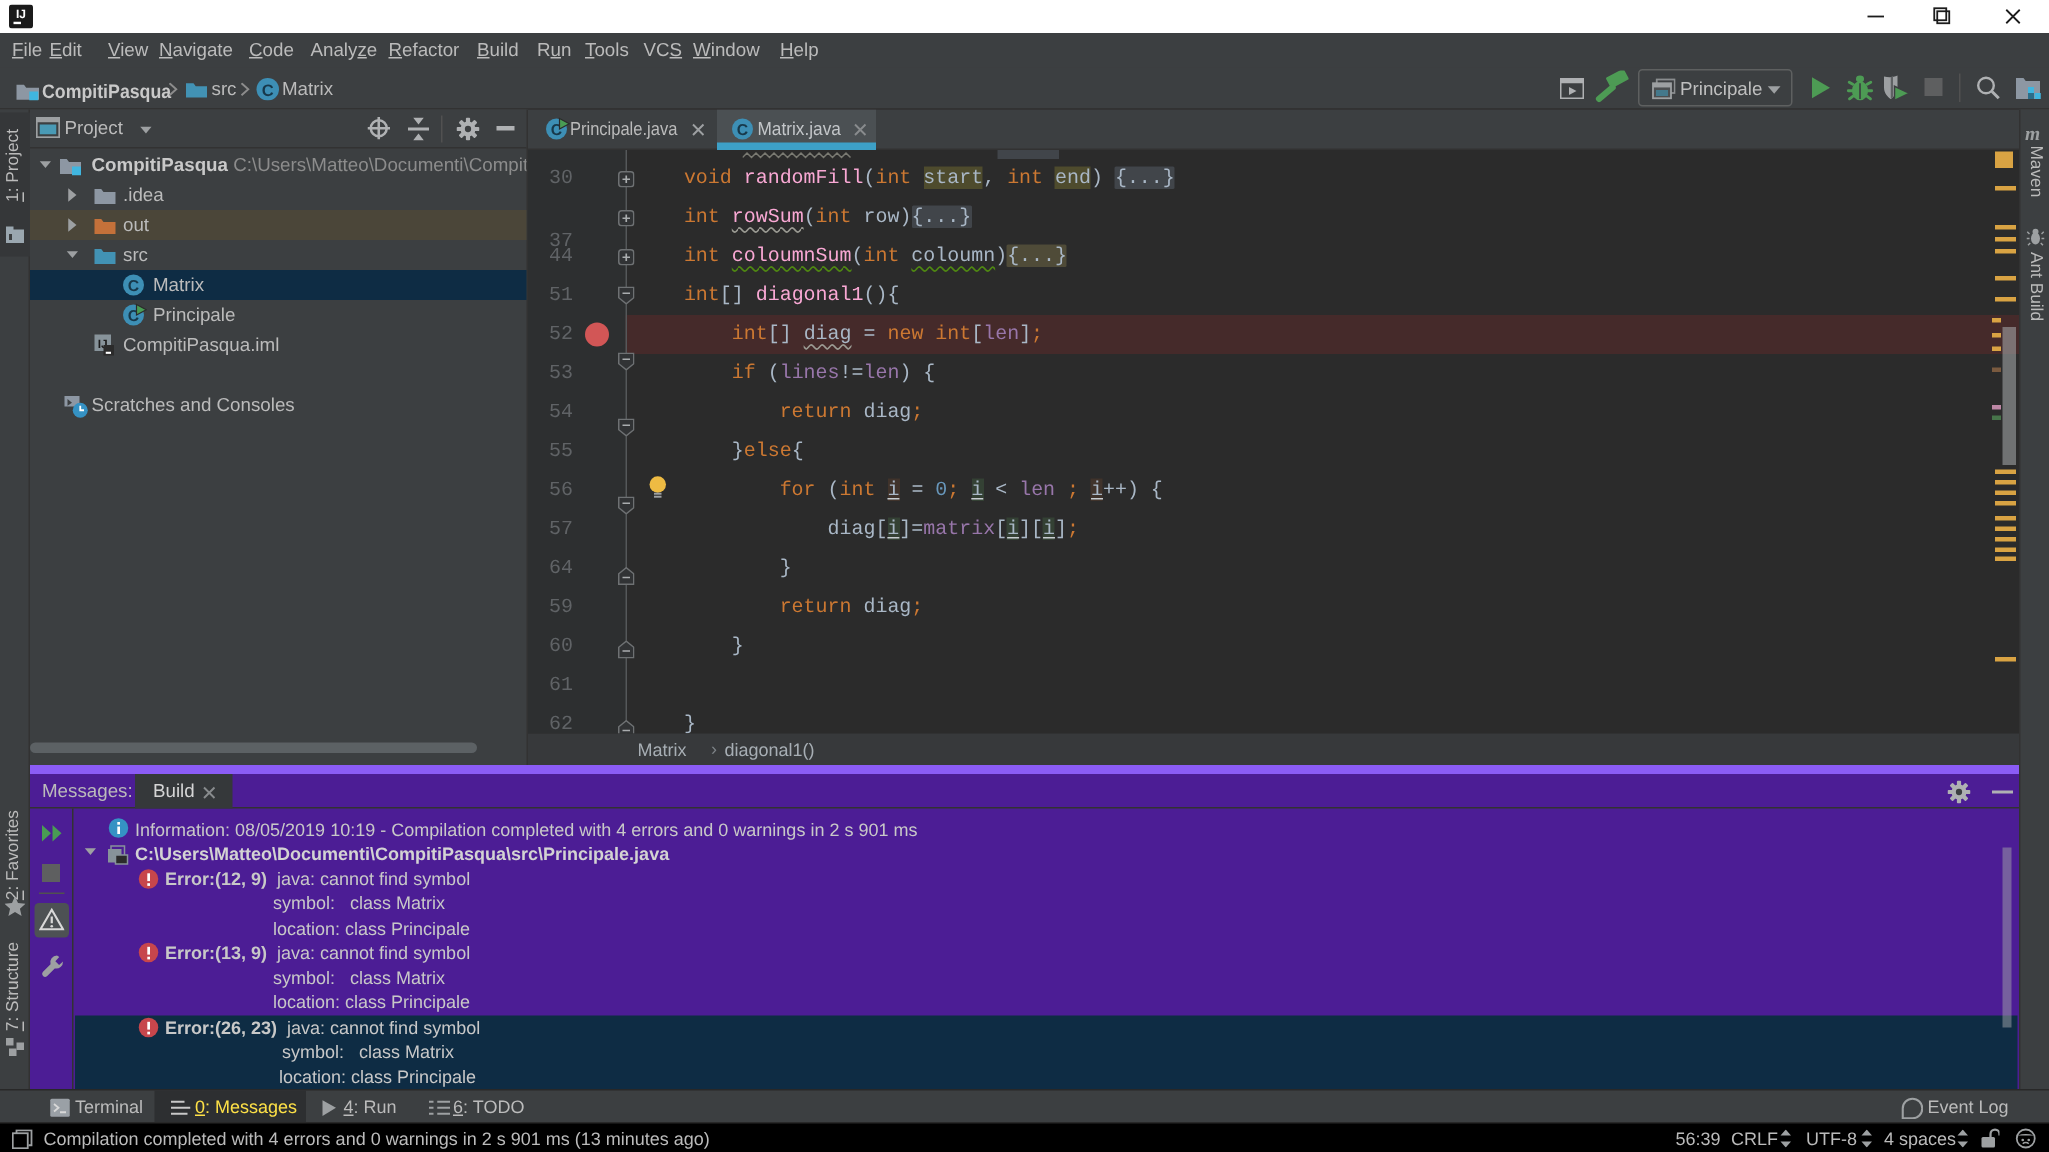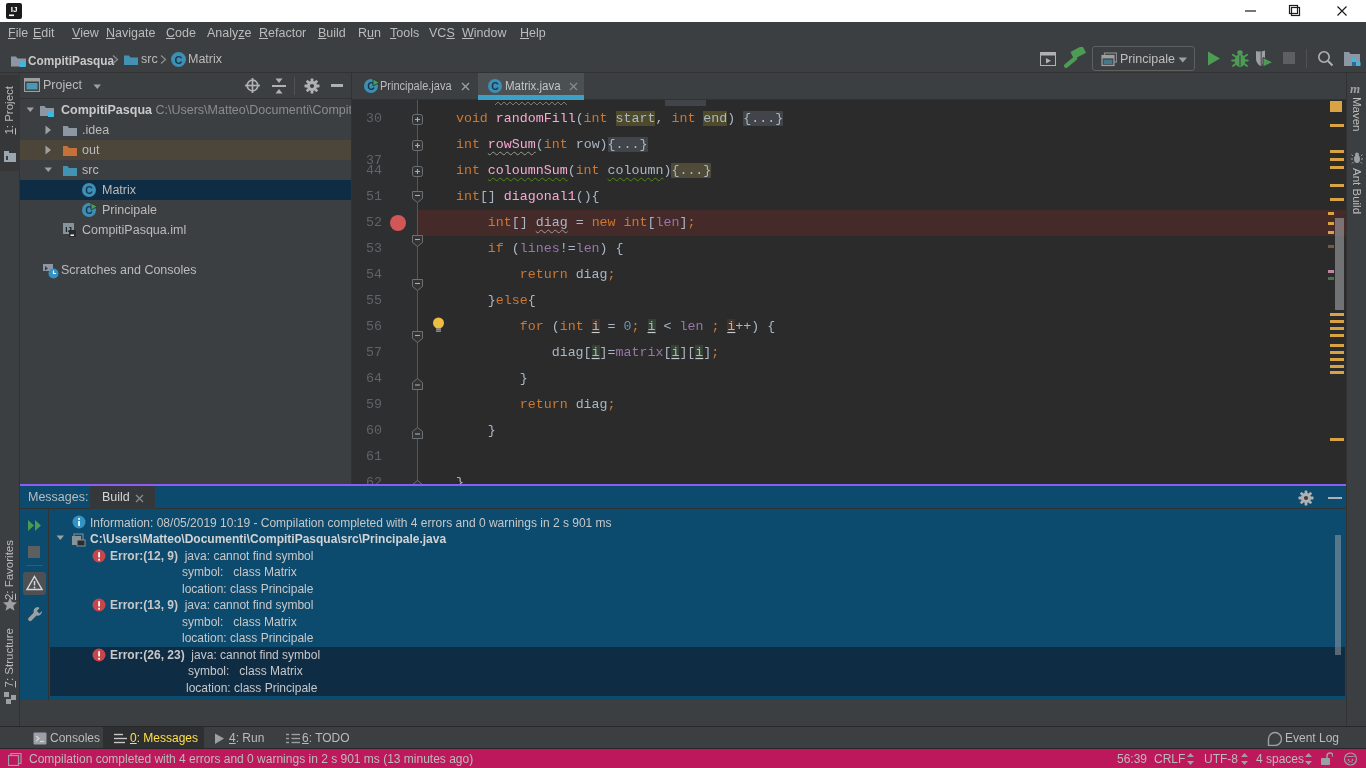--- a/index.html
+++ b/index.html
@@ -40,29 +40,29 @@
 .foldol{background:#4f4b38;border-radius:1px}
 .wavg{text-decoration:underline;text-decoration-style:wavy;text-decoration-color:#9c9c94;text-decoration-thickness:1px;text-underline-offset:3px}
 .wavgr{text-decoration:underline;text-decoration-style:wavy;text-decoration-color:#4f8a10;text-decoration-thickness:1px;text-underline-offset:3px}
 .hlw{background:#40332b;text-decoration:underline;text-decoration-color:#c8cdd1;text-underline-offset:2px}
 .hlr{background:#344134;text-decoration:underline;text-decoration-color:#c8cdd1;text-underline-offset:2px}
 .mark{position:absolute;width:14px;height:3px;background:#d9a343;left:0}
 #crumbs{position:absolute;left:0;top:416px;width:994px;height:21px;background:#37393b;font-size:12px;color:#a7aeb4}
 
 #rightstripe{left:1346px;top:73px;width:20px;height:653px;background:#3c3f41;border-left:1px solid #323232}
 
-#messages{left:20px;top:484px;width:1326px;height:216px;background:#0c4a6e;border-top:2px solid #8b5cf6;overflow:hidden}
+#messages{left:20px;top:510px;width:1326px;height:216px;background:#4c1d95;border-top:6px solid #8b5cf6;overflow:hidden}
 #msghead{position:absolute;left:0;top:0;width:1326px;height:23px;border-bottom:1px solid #323232}
 #msgtool{position:absolute;left:0;top:23px;width:29px;height:193px;border-right:1px solid #323232}
 .mrow{position:absolute;font-size:12px;color:#c8c8c8;white-space:pre}
 
 #bottombar{left:0;top:726px;width:1366px;height:22px;background:#3c3f41;border-top:1px solid #282828}
 .bitem{position:absolute;top:4px;font-size:12px;color:#bbbbbb;white-space:pre}
 .bitem u{text-decoration:underline}
-#statusbar{left:0;top:748px;width:1366px;height:20px;background:#be185d;border-top:1px solid #282828;font-size:12px}
+#statusbar{left:0;top:748px;width:1366px;height:20px;background:#000000;border-top:1px solid #282828;font-size:12px}
 </style>
 </head>
 <body>
 
 <div class="abs" id="titlebar">
   <svg class="abs" style="left:6px;top:3px" width="16" height="16">
       <rect x="0" y="0" width="16" height="16" rx="2" fill="#1b1b1b"></rect>
       <text x="8" y="9" fill="#fff" font-size="8" font-weight="bold" text-anchor="middle" font-family="Liberation Sans">IJ</text>
       <rect x="3" y="11.5" width="5" height="1.6" fill="#fff"></rect>
     </svg>
@@ -565,21 +565,21 @@
 
   <div class="abs" style="left:1315px;top:49px;width:6px;height:120px;background:rgba(160,164,167,0.5)"></div>
 </div>
 
 <div class="abs" id="bottombar">
   <svg class="abs" style="left:33px;top:5px" width="14" height="13">
       <rect x="0.5" y="0.5" width="13" height="12" rx="1" fill="#9aa0a6"></rect>
       <path d="M3 4 l3 2.5 L3 9" fill="none" stroke="#d8d8d8" stroke-width="1.2"></path>
       <line x1="7" y1="9.5" x2="11" y2="9.5" stroke="#d8d8d8" stroke-width="1.2"></line>
     </svg>
-  <div class="bitem" style="left:50px">Consoles</div>
+  <div class="bitem" style="left:50px">Terminal</div>
   <div class="abs" style="left:103px;top:0;width:101px;height:22px;background:#2d2f31"></div>
   <svg class="abs" style="left:114px;top:6px" width="13" height="11">
       <g stroke="#c8c8c8" stroke-width="1.4">
         <line x1="0" y1="1.5" x2="9" y2="1.5"></line>
         <line x1="0" y1="5.5" x2="13" y2="5.5"></line>
         <line x1="0" y1="9.5" x2="11" y2="9.5"></line>
       </g>
     </svg>
   <div class="bitem" style="left:130px;color:#fde047"><u>0</u>: Messages</div>
   <svg class="abs" style="left:214px;top:6px" width="11" height="12">

